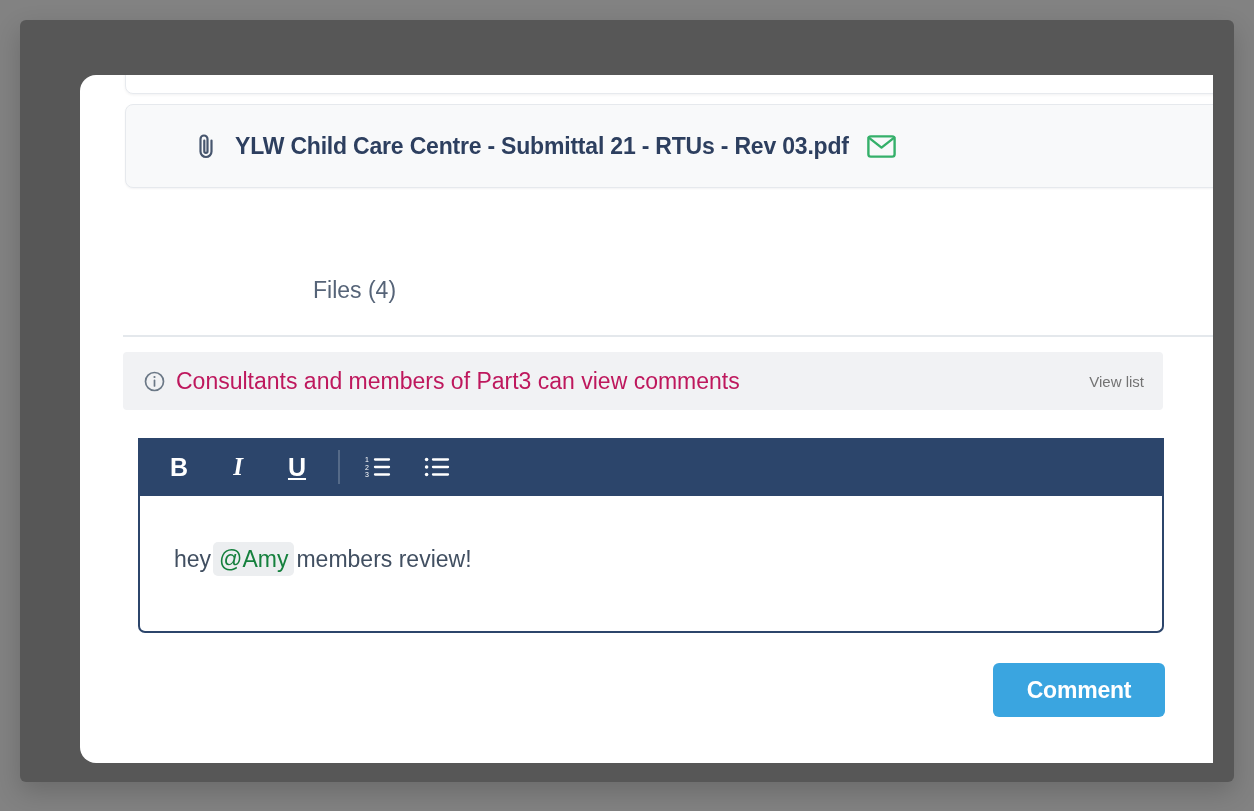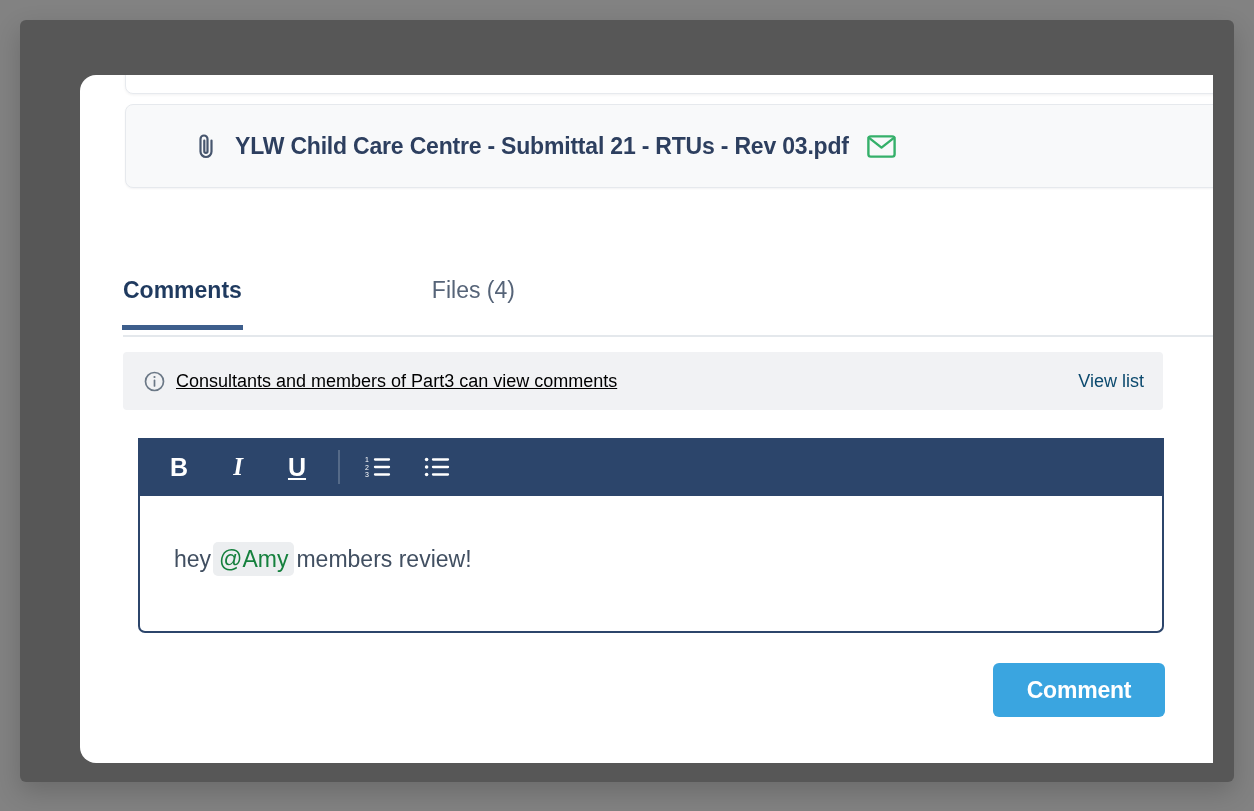--- a/index.html
+++ b/index.html
@@ -152,29 +152,28 @@
   .info-icon {
     width: 21px;
     height: 21px;
     flex: 0 0 auto;
     margin-right: 11px;
     display: flex;
     align-items: center;
     justify-content: center;
   }
   .info-text {
-    font-size: 18px;
-    color: #000000;
-    white-space: nowrap;
-    text-decoration: underline;
+    font-size: 23px;
+    color: #be185d;
+    white-space: nowrap;
   }
   .view-list {
     margin-left: auto;
-    font-size: 18px;
-    color: #0c4a6e;
+    font-size: 15px;
+    color: #737373;
     cursor: pointer;
     white-space: nowrap;
     text-align: right;
   }
 
   
   .editor {
     position: absolute;
     left: 58px;
     top: 363px;
@@ -268,23 +267,20 @@
       <span class="attachment-name">YLW Child Care Centre - Submittal 21 - RTUs - Rev 03.pdf</span>
       <span class="mail-icon">
         <svg width="29" height="23" viewBox="0 0 29 23" fill="none" stroke="#35b06a" stroke-width="2.4" stroke-linecap="round" stroke-linejoin="round">
           <rect x="1.4" y="1.4" width="26.2" height="20.2" rx="2.4"></rect>
           <path d="M1.8 2.6 L14.5 12.6 L27.2 2.6"></path>
         </svg>
       </span>
     </div>
 
     <div class="tabs">
-      <div class="tab active">
-        <span>Comments</span>
-      </div>
       <div class="tab-gap-1"></div>
       <div class="tab-gap-2"></div>
       <div class="tab">
         <span>Files (4)</span>
       </div>
     </div>
     <div class="tabs-rule"></div>
 
     <div class="info-banner">
       <span class="info-icon">

